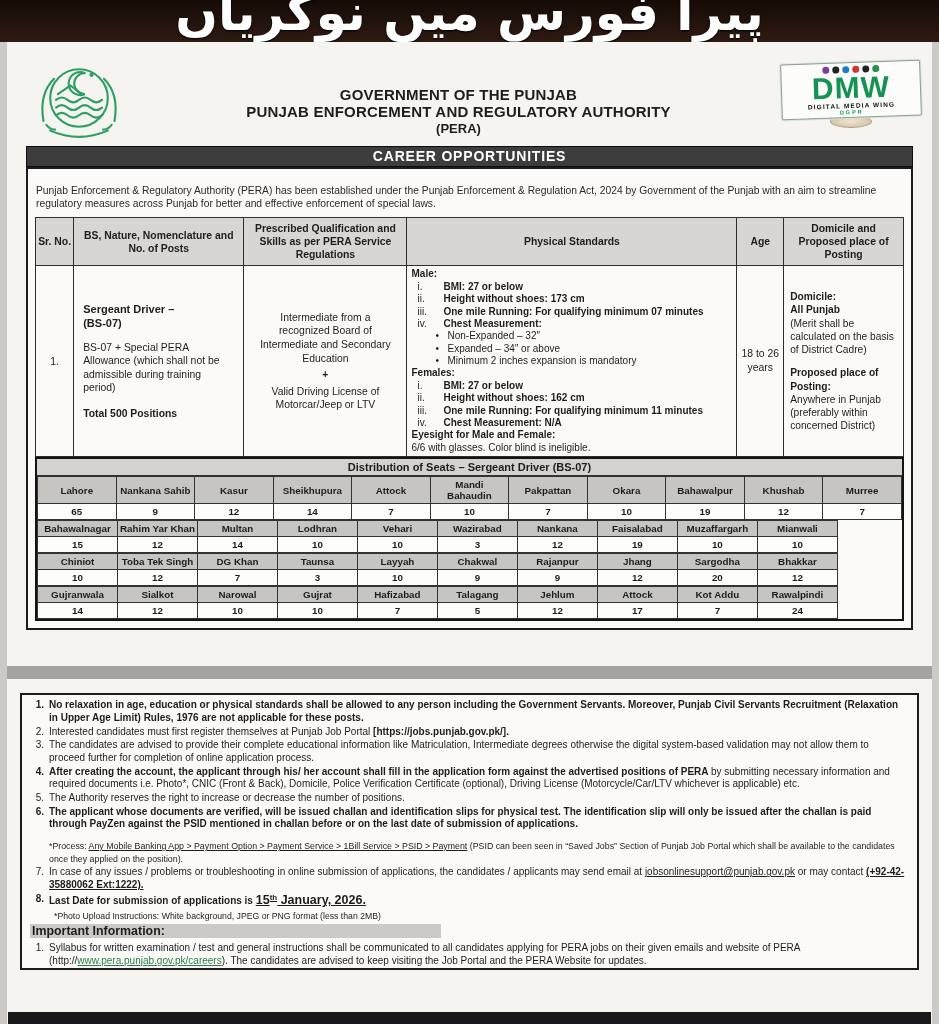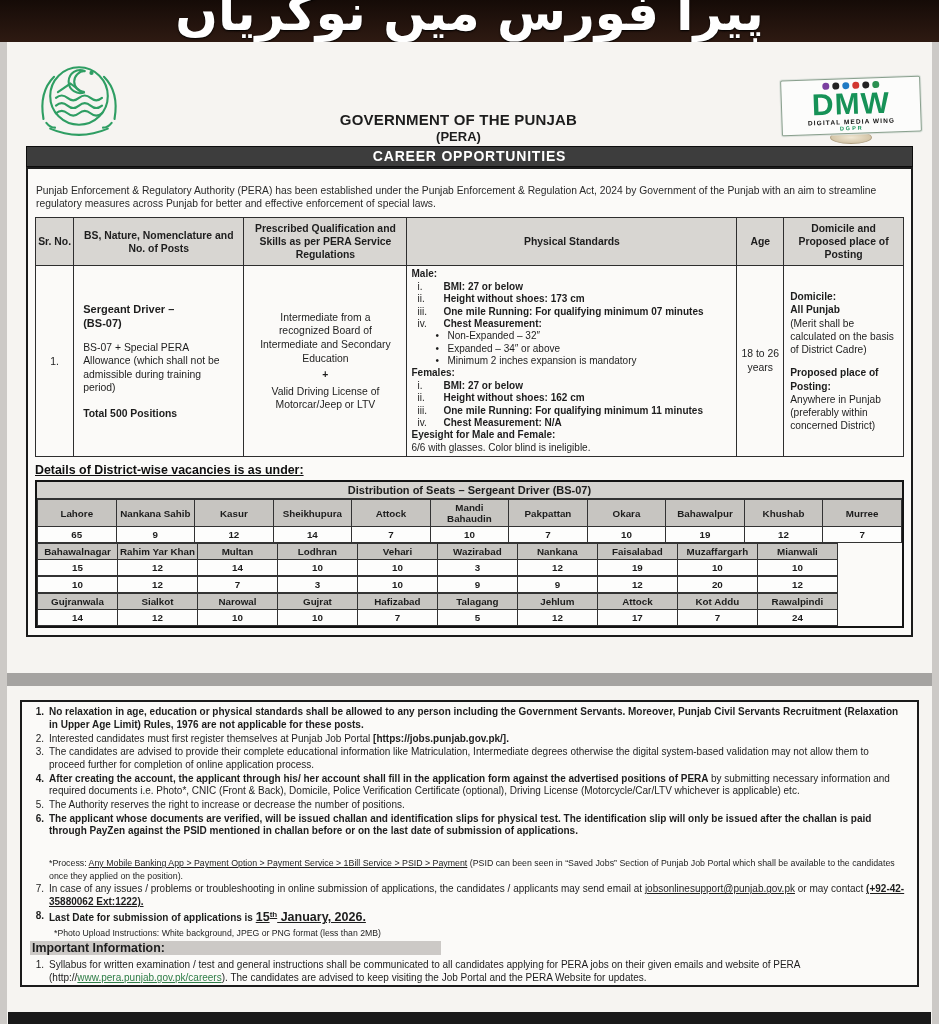--- a/index.html
+++ b/index.html
@@ -10,21 +10,21 @@
   
   .banner { height:42px; background:linear-gradient(#150b07,#2e1a12); overflow:hidden; }
   .banner-text { font-size:50px; line-height:66px; margin-top:-20px; color:#fff; text-align:center;
                  font-weight:bold; direction:rtl; font-family:"DejaVu Sans", sans-serif;
                  text-shadow:0 1px 2px #000; }
 
   .side { position:absolute; top:42px; bottom:0; width:7px; background:#ccc9c6; z-index:6; }
   .side.l { left:0; } .side.r { right:0; }
 
   
-  .header { display:flex; align-items:flex-end; padding:8px 18px 2px 22px; height:104px; }
+  .header { display:flex; align-items:flex-start; padding:8px 18px 2px 22px; height:104px; }
   .crest { width:114px; height:96px; flex:none; }
   .h-center { flex:1; text-align:center; padding-top:36px; }
   .h1 { font-size:15px; font-weight:bold; letter-spacing:.2px; }
   .h2 { font-size:13px; font-weight:bold; margin-top:1px; }
   .dmw { width:140px; flex:none; padding-top:12px; }
   .dmw-card { background:#fcfcfb; border:1px solid #8aa08e; box-shadow:0 0 0 1px #dde2dd;
               transform:rotate(-2deg); padding:3px 4px 2px; text-align:center; border-radius:2px; }
   .dmw-icons { display:flex; justify-content:center; gap:3px; margin-bottom:1px; }
   .dmw-icons i { width:7px; height:7px; border-radius:50%; display:block; }
   .dmw-abbr { font-size:30px; line-height:27px; font-weight:bold; color:#169257; letter-spacing:1px; }
@@ -78,21 +78,21 @@
   
   .box.lower { margin:14px 20px 0; padding:4px 0 0; }
   .lower-pad { padding:0 10px; }
   .sec-head { position:relative; font-size:12.4px; font-weight:bold; height:16px; margin:2px 0; }
   .sec-head .hl { position:absolute; left:-2px; top:0; height:14px; width:47%; background:#ccc9c6; }
   .sec-head .txt { position:relative; z-index:1; }
   .li { display:flex; font-size:10px; line-height:1.27; margin-bottom:1px; }
   .li .num { width:17px; flex:none; text-align:right; padding-right:5px; }
   .num.bold { font-weight:bold; }
   .itext { flex:1; }
-  .sub { display:block; margin-top:19px; } .sub:empty { display:none; }
+  .sub { display:block; margin-top:9px; } .sub:empty { display:none; }
   .seg-b { font-weight:bold; }
   .seg-u { text-decoration:underline; }
   .seg-bu { font-weight:bold; text-decoration:underline; }
   .seg-gu { color:#2e7d46; text-decoration:underline; }
   .seg-sm { font-size:8.8px; }
   .seg-smu { font-size:8.8px; text-decoration:underline; }
   .seg-date { font-weight:bold; text-decoration:underline; font-size:12.5px; }
   .seg-date-sup { font-weight:bold; text-decoration:underline; font-size:8px; vertical-align:super; }
   .photo-note { font-size:8.7px; margin:2px 0 3px 22px; }
   .bottom-strip { position:absolute; left:8px; right:8px; bottom:0; height:12px; background:#191919; z-index:7; }
@@ -121,20 +121,21 @@
         <path d="M87 74 q5 -28 -11 -44"></path>
         <path d="M20 84 q30 13 60 0"></path>
         <path d="M16 78 q4 5 9 5"></path>
         <path d="M84 78 q-4 5 -9 5"></path>
       </g>
       <circle cx="63" cy="26" r="2.2" fill="#2f9e63"></circle>
     </svg>
   </div>
   <div class="h-center">
     <div class="h1">GOVERNMENT OF THE PUNJAB</div>
+    <div class="h1">PUNJAB ENFORCEMENT AND REGULATORY AUTHORITY</div>
     <div class="h2">(PERA)</div>
   </div>
   <div class="dmw">
     <div class="dmw-card">
       <div class="dmw-icons">
         <i style="background:#7b3fa0"></i>
           <i style="background:#222"></i>
           <i style="background:#1f7ac4"></i>
         <i style="background:#d2372f"></i>
           <i style="background:#222"></i>
@@ -260,21 +261,20 @@
           <div class="dom-b">All Punjab</div>
           <div>(Merit shall be calculated on the basis of District Cadre)</div>
           <div class="dom-gap"></div>
           <div class="dom-b">Proposed place of Posting:</div>
           <div>Anywhere in Punjab (preferably within concerned District)</div>
         </td>
       </tr>
     </tbody>
   </table>
 
-  <div class="dist-head">Details of District-wise vacancies is as under:</div>
   <div class="dist-box">
     <div class="dist-title">Distribution of Seats – Sergeant Driver (BS-07)</div>
     <div id="dist-tables">
         <table class="dist-table full">
           <tbody>
             <tr>
               <td class="dist-h">Lahore</td>
               <td class="dist-h">Nankana Sahib</td>
               <td class="dist-h">Kasur</td>
               <td class="dist-h">Sheikhupura</td>
@@ -325,20 +325,32 @@
               <td class="dist-v">12</td>
               <td class="dist-v">19</td>
               <td class="dist-v">10</td>
               <td class="dist-v">10</td>
             </tr>
           </tbody>
         </table>
         <table class="dist-table narrow">
           <tbody>
             <tr>
+              <td class="dist-h">Chiniot</td>
+              <td class="dist-h">Toba Tek Singh</td>
+              <td class="dist-h">DG Khan</td>
+              <td class="dist-h">Taunsa</td>
+              <td class="dist-h">Layyah</td>
+              <td class="dist-h">Chakwal</td>
+              <td class="dist-h">Rajanpur</td>
+              <td class="dist-h">Jhang</td>
+              <td class="dist-h">Sargodha</td>
+              <td class="dist-h">Bhakkar</td>
+            </tr>
+            <tr>
               <td class="dist-v">10</td>
               <td class="dist-v">12</td>
               <td class="dist-v">7</td>
               <td class="dist-v">3</td>
               <td class="dist-v">10</td>
               <td class="dist-v">9</td>
               <td class="dist-v">9</td>
               <td class="dist-v">12</td>
               <td class="dist-v">20</td>
               <td class="dist-v">12</td>

